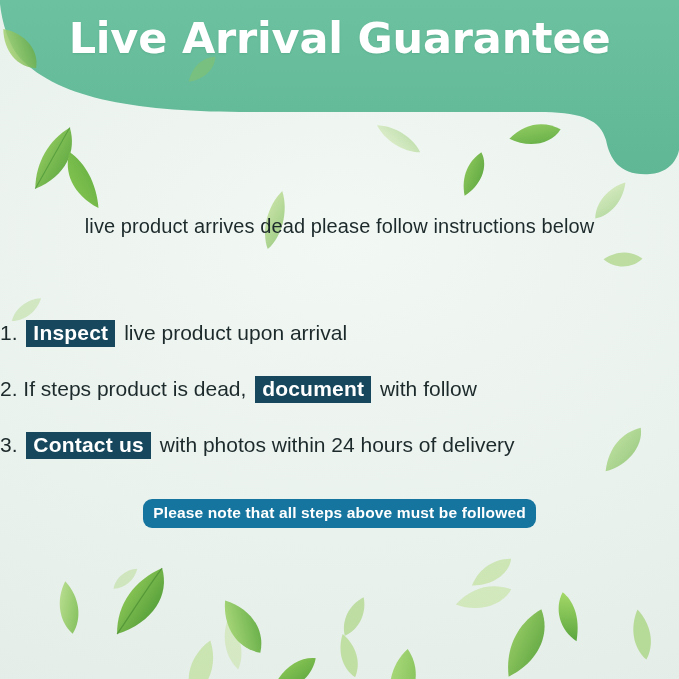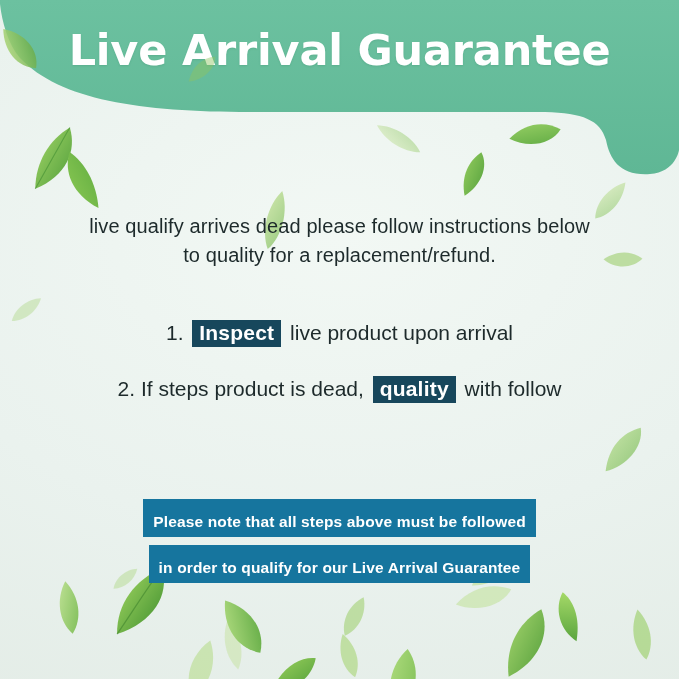--- a/index.html
+++ b/index.html
@@ -22,21 +22,21 @@
 
   
   .header-band{
     position:absolute;left:0;top:0;width:679px;height:260px;
     pointer-events:none;
   }
   .header-band svg{display:block;width:679px;height:260px;}
 
   
   .title{
-    position:absolute;left:0;top:28px;width:679px;
+    position:absolute;left:0;top:16px;width:679px;
     text-align:center;
     color:#ffffff;
     font-size:43px;
     font-weight:700;
     letter-spacing:-0.2px;
     line-height:1.05;
     font-family:"DejaVu Sans","Liberation Sans",sans-serif;
     text-shadow:0 1px 2px rgba(40,110,85,.18);
   }
 
@@ -50,21 +50,21 @@
     font-family:"Liberation Sans",sans-serif;
     letter-spacing:.1px;
   }
   .intro div{white-space:nowrap;}
 
   
   .steps{
     position:absolute;left:0;top:320px;width:679px;
   }
   .step{
-    width:679px;text-align:center;
+    width:679px;
     color:#1d2a2b;
     font-size:21px;
     line-height:26px;
     margin-bottom:29px;
     white-space:nowrap;
     font-family:"Liberation Sans",sans-serif;
   }
   .step .num{ }
   .hl{
     display:inline-block;
@@ -83,25 +83,26 @@
     position:absolute;left:0;top:499px;width:679px;text-align:center;
   }
   .note-bar{
     display:block;
     margin:0 auto 8px auto;
     background:#16759e;
     color:#ffffff;
     font-size:15.5px;
     font-weight:700;
     line-height:18px;
-    padding:14px 10px 6px 10px;
+    padding:5px 10px 6px 10px;
     white-space:nowrap;
     width:max-content;
     letter-spacing:.15px;
     font-family:"Liberation Sans",sans-serif;
+    border-radius:9px;
   }
 
   
   .leaf{position:absolute;pointer-events:none;}
   .leaf svg{display:block;overflow:visible;}
 </style>
 </head>
 <body>
 
 <div id="poster">
@@ -356,40 +357,43 @@
         <path d="M1,26 C10,8 26,1 42,2 C39,18 20,28 1,26 Z" fill="#b6dd86"></path>
       </svg>
   </div>
   <div class="leaf" style="left:116px; top:562px; transform:rotate(50deg); opacity:.4;">
     <svg width="18" height="34" viewBox="0 0 18 34">
         <path d="M9,1 C16,10 16,24 9,32 C2,24 2,10 9,1 Z" fill="#a8d478"></path>
       </svg>
   </div>
 
   <div class="intro">
-    <div>live qualify arrives dead please follow instructions below</div>
-    <div>to quality for a replacement/refund.</div>
+    <div>live product arrives dead please follow instructions below</div>
   </div>
 
   <div class="steps">
 
     <div class="step">
       <span class="num">1.</span>
       <span class="hl">Inspect</span>
       <span>live product upon arrival</span>
     </div>
 
     <div class="step">
       <span class="num">2.</span>
       <span>If steps product is dead,</span>
-      <span class="hl">quality</span>
+      <span class="hl">document</span>
       <span>with follow</span>
     </div>
 
+    <div class="step">
+      <span class="num">3.</span>
+      <span class="hl">Contact us</span>
+      <span>with photos within 24 hours of delivery</span>
+    </div>
 
   </div>
 
   <div class="note">
     <span class="note-bar">Please note that all steps above must be followed</span>
-    <span class="note-bar">in order to qualify for our Live Arrival Guarantee</span>
   </div>
 
 </div>
 
 </body></html>

